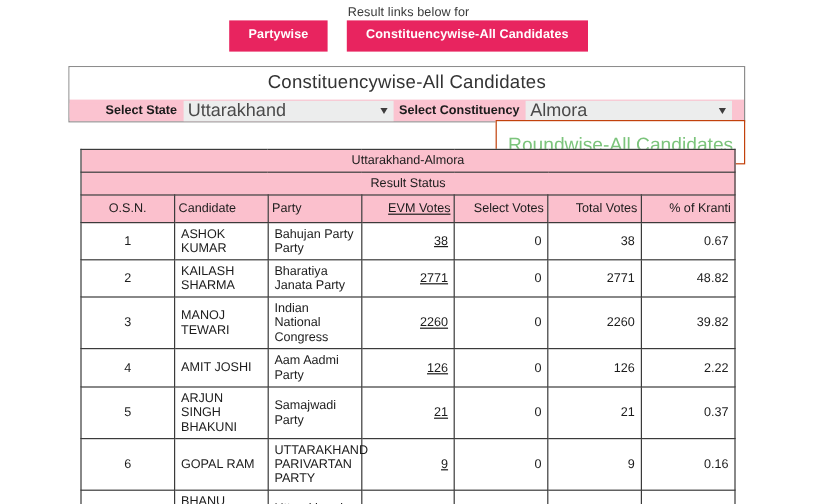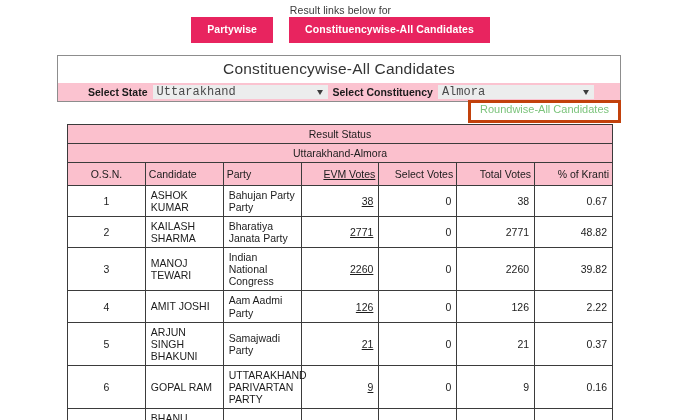--- a/index.html
+++ b/index.html
@@ -85,29 +85,28 @@
   }
   .sel-label.state { padding-left: 30px; }
   .sel-wrap {
     position: relative;
     display: flex;
     align-items: center;
     background: #eceded;
     border: none;
   }
   .sel-wrap.state { width: 175px; }
-  .sel-wrap.constituency { width: 156px; }
+  .sel-wrap.constituency { width: 172px; }
   .sel-value {
-    font-size: 12px;
+    font-size: 15px;
     color: #4a4a4a;
     padding-left: 4px;
     flex: 1;
     white-space: nowrap;
     overflow: hidden;
-    font-family: Liberation Mono, monospace;
   }
   .caret {
     width: 0; height: 0;
     border-left: 3.5px solid transparent;
     border-right: 3.5px solid transparent;
     border-top: 5px solid #3d3d3d;
     margin-right: 5px;
     flex: none;
   }
   .tail-pink { flex: 1; background: #fbc3d0; }
@@ -116,24 +115,24 @@
   .roundwise-row {
     position: absolute;
     left: 57px;
     top: 100px;
     width: 564px;
     display: flex;
     justify-content: flex-end;
   }
   .roundwise-btn {
     background: #ffffff;
-    border: 3px solid #c2410c;
+    border: 1px solid #c2410c;
     color: #7cc47c;
-    font-size: 11px;
-    padding: 0 9px 5px 9px;
+    font-size: 16px;
+    padding: 12px 9px 5px 9px;
     white-space: nowrap;
     cursor: pointer;
     font-family: "Liberation Sans", sans-serif;
     line-height: 1.1;
   }
 
   
   .table-wrap {
     position: absolute;
     left: 67px;
@@ -208,24 +207,24 @@
 </div>
 
 <div class="roundwise-row">
   <button class="roundwise-btn">Roundwise-All Candidates</button>
 </div>
 
 <div class="table-wrap">
   <table class="results">
     <thead>
       <tr>
+        <td class="band" colspan="7">Uttarakhand-Almora</td>
+      </tr>
+      <tr>
         <td class="band" colspan="7">Result Status</td>
-      </tr>
-      <tr>
-        <td class="band" colspan="7">Uttarakhand-Almora</td>
       </tr>
       <tr class="colhead">
         <td class="c-osn">O.S.N.</td>
         <td class="c-cand">Candidate</td>
         <td class="c-party">Party</td>
         <td class="c-evm">EVM Votes</td>
         <td class="c-postal">Select Votes</td>
         <td class="c-total">Total Votes</td>
         <td class="c-pct">% of Kranti</td>
       </tr>

